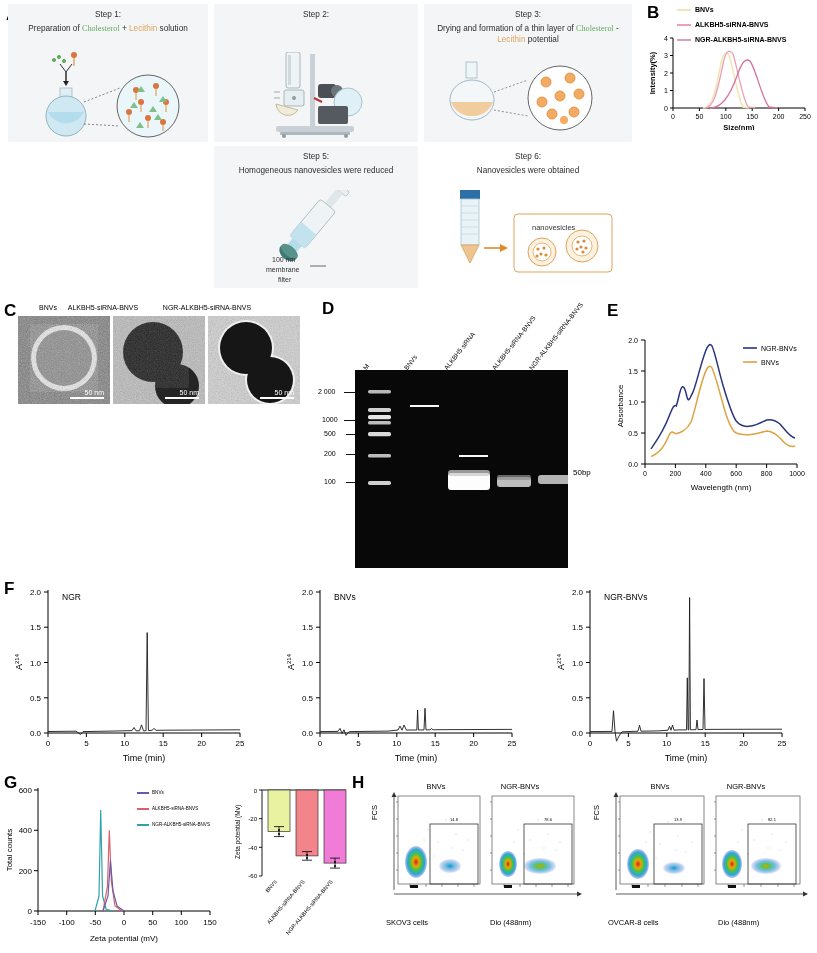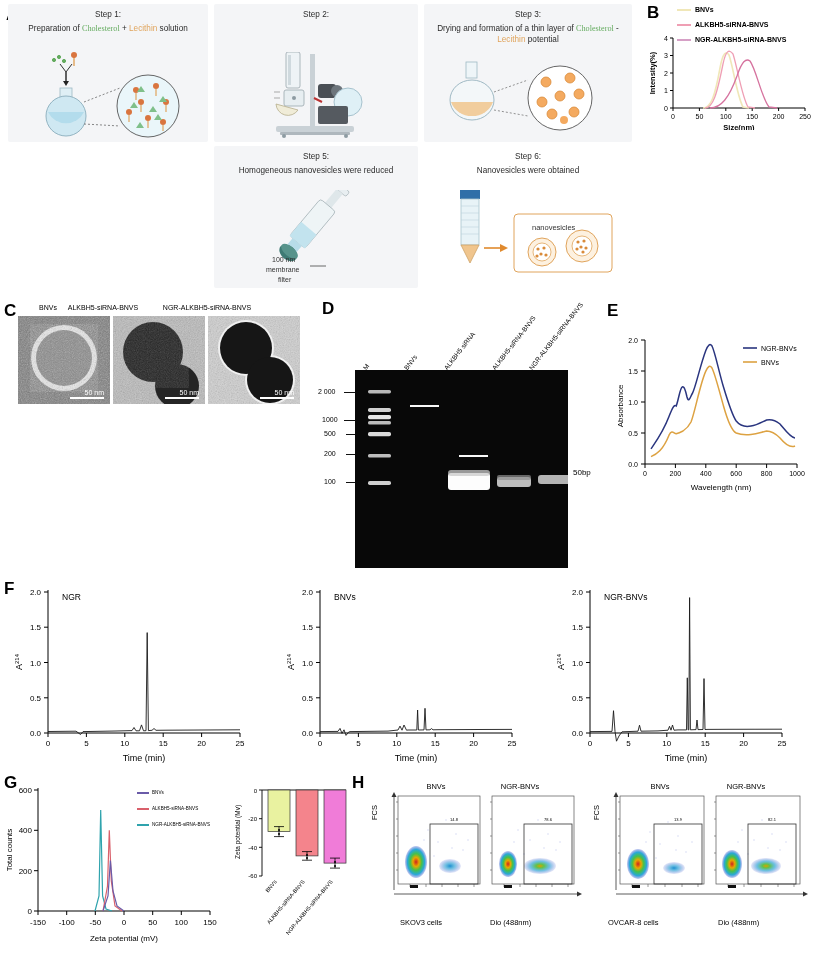--- a/index.html
+++ b/index.html
@@ -697,21 +697,21 @@
   </svg>
 </div>
 
 <div id="panelH">
   <div class="panel-letter" style="left:2px; top:6px;">H</div>
 
   <div style="position:absolute; left:18px; top:0; width:220px; height:185px;">
     <div class="flowtitle" style="left:28px; top:14px;">BNVs</div>
     <div class="flowtitle" style="left:112px; top:14px;">NGR-BNVs</div>
     <div class="flowaxis" style="left:2px; top:52px; transform:rotate(-90deg); transform-origin:left top;">FCS</div>
-    <div class="flowaxis" style="left:32px; top:150px;">SKOV3 cells</div>
+    <div class="flowaxis" style="left:18px; top:150px;">SKOV3 cells</div>
     <div class="flowaxis" style="left:122px; top:150px;">Dio  (488nm)</div>
 
     <svg width="220" height="145" style="position:absolute;left:0;top:22px;">
       <defs>
         <radialGradient id="pop1">
             <stop offset="0%" stop-color="#cc2222"></stop>
             <stop offset="28%" stop-color="#e8a800"></stop>
             <stop offset="52%" stop-color="#45c14a"></stop>
             <stop offset="78%" stop-color="#28a8d8"></stop>
             <stop offset="100%" stop-color="#5b6fd6" stop-opacity="0.35"></stop>

